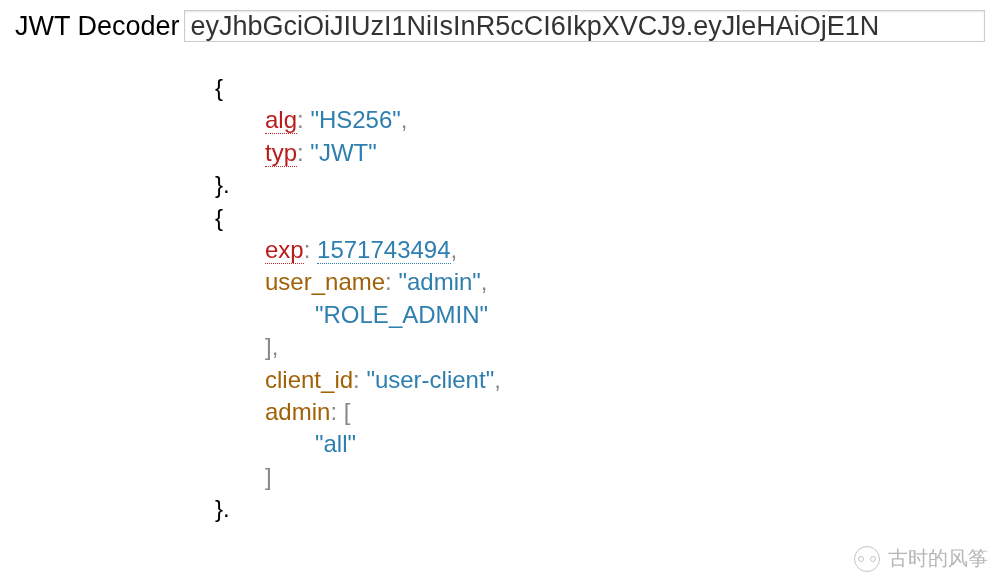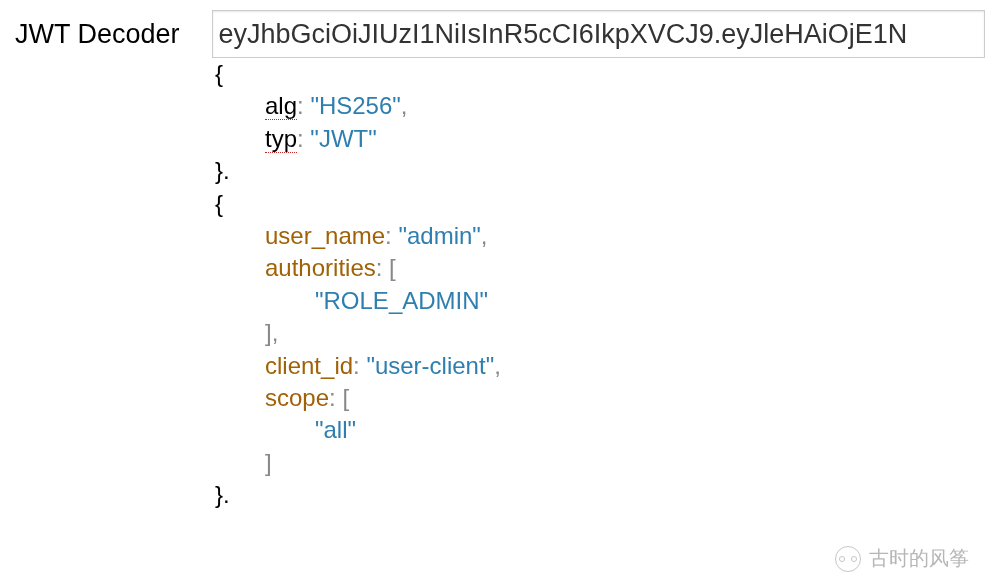--- a/index.html
+++ b/index.html
@@ -6,37 +6,38 @@
       margin: 0;
       padding: 10px 15px;
       font-family: Verdana, Geneva, sans-serif;
       background: #ffffff;
       width: 1000px;
       box-sizing: border-box;
     }
     .header-row {
       display: flex;
       align-items: center;
-      gap: 32px;
+      gap: 4px;
+      margin-bottom: 30px;
     }
     .title {
       font-size: 27px;
       color: #000;
       font-weight: 400;
       white-space: nowrap;
     }
     .token-input {
       flex: 1;
       font-size: 27px;
       padding: 3px 6px;
       border: 1px solid #ccc;
       font-family: Verdana, Geneva, sans-serif;
       color: #333;
       box-shadow: inset 0 1px 2px rgba(0,0,0,0.1);
-      height: 48px;
+      height: 32px;
       box-sizing: border-box;
       overflow: hidden;
       white-space: nowrap;
     }
     .decoded {
       font-size: 24px;
       font-family: Verdana, Geneva, sans-serif;
       line-height: 1.35;
       margin-left: 200px;
     }
@@ -58,37 +59,37 @@
     .indent1 {
       margin-left: 50px;
     }
     .indent2 {
       margin-left: 100px;
     }
     .key {
       color: #a16207;
     }
     .key-link {
-      color: #000000;
+      color: #b91c1c;
       border-bottom: 1px dotted #c62828;
       margin-top: 20px;
     }
     .val-string {
       color: #2e7fb0;
     }
     .val-link {
       color: #2e7fb0;
       border-bottom: 1px dotted #2e7fb0;
     }
     .line {
       white-space: nowrap;
     }
     .watermark {
       position: fixed;
-      right: 31px;
+      right: 12px;
       bottom: 15px;
       display: flex;
       align-items: center;
       gap: 8px;
       color: #aaa;
       font-size: 20px;
       opacity: 0.85;
     }
     .wm-icon {
       border: 1.5px solid #bbb;
@@ -125,34 +126,34 @@
   <div class="line indent1">
     <span class="key-link">alg</span><span class="colon">: </span><span class="val-string">"HS256"</span><span class="comma">,</span>
   </div>
   <div class="line indent1">
     <span class="key-link">typ</span><span class="colon">: </span><span class="val-string">"JWT"</span>
   </div>
   <div class="line"><span class="brace">}</span><span class="dot">.</span></div>
 
   <div class="line"><span class="brace">{</span></div>
   <div class="line indent1">
-    <span class="key">user_name</span><span class="colon">: </span><span class="val-string">"admin"</span><span class="comma">,</span>
+    <span class="key-link">exp</span><span class="colon">: </span><span class="val-link">1571743494</span><span class="comma">,</span>
   </div>
   <div class="line indent1">
-    <span class="key">authorities</span><span class="colon">: </span><span class="bracket">[</span>
+    <span class="key">user_name</span><span class="colon">: </span><span class="val-string">"admin"</span><span class="comma">,</span>
   </div>
   <div class="line indent2">
     <span class="val-string">"ROLE_ADMIN"</span>
   </div>
   <div class="line indent1"><span class="bracket">]</span><span class="comma">,</span></div>
   <div class="line indent1">
     <span class="key">client_id</span><span class="colon">: </span><span class="val-string">"user-client"</span><span class="comma">,</span>
   </div>
   <div class="line indent1">
-    <span class="key">scope</span><span class="colon">: </span><span class="bracket">[</span>
+    <span class="key">admin</span><span class="colon">: </span><span class="bracket">[</span>
   </div>
   <div class="line indent2">
     <span class="val-string">"all"</span>
   </div>
   <div class="line indent1"><span class="bracket">]</span></div>
   <div class="line"><span class="brace">}</span><span class="dot">.</span></div>
 
 </div>
 
 <div class="watermark">

